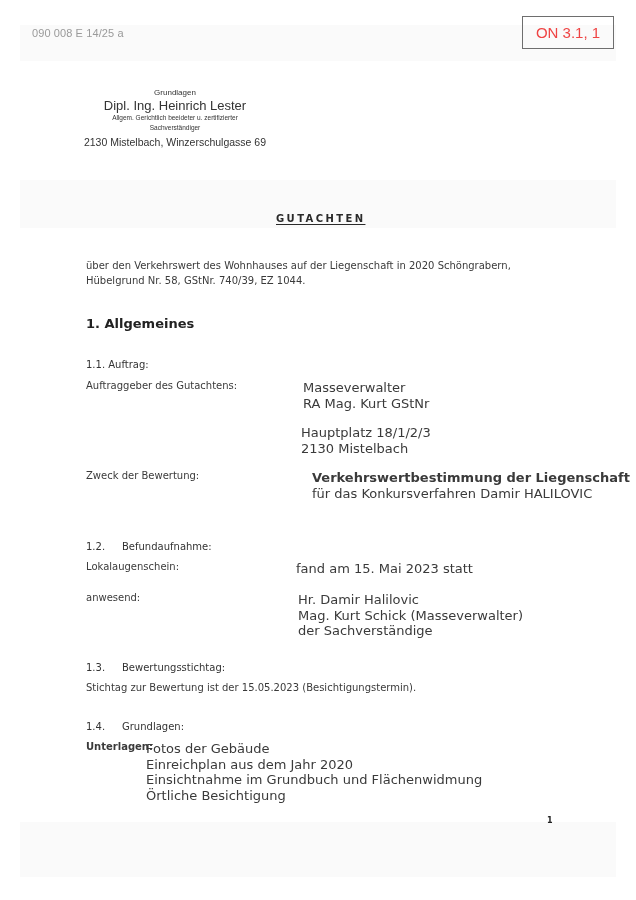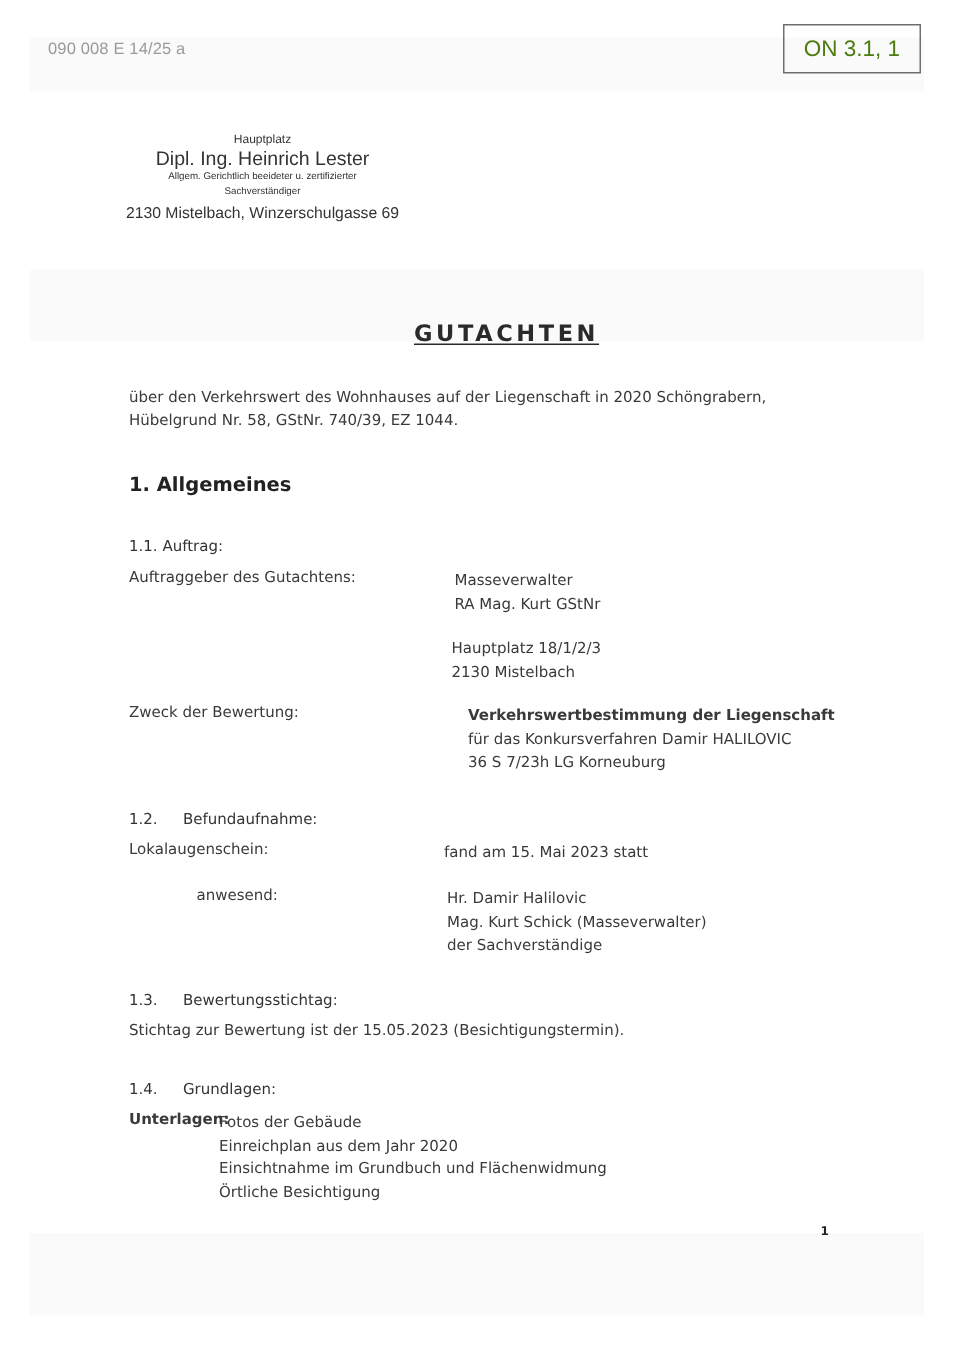--- a/index.html
+++ b/index.html
@@ -13,63 +13,63 @@
     .band-bot { top: 822px; height: 55px; }
 
     .file-ref {
       position: absolute; left: 32px; top: 27px; font-size: 11px; color: #9a9a9a;
       letter-spacing: 0.1px;
     }
     .on-box {
       position: absolute; left: 522px; top: 16px; width: 92px; height: 33px;
       border: 1px solid #6e6e6e; box-sizing: border-box;
       display: flex; align-items: center; justify-content: center;
-      font-size: 15px; color: #4d7c0f;
+      font-size: 15px; color: #ef4444;
     }
 
     .letterhead {
       position: absolute; left: 80px; top: 88px; width: 190px; text-align: center;
       color: #333;
     }
     .lh-role { font-size: 8px; line-height: 10px; }
     .lh-name { font-size: 13px; line-height: 15px; }
     .lh-desc { font-size: 6.5px; line-height: 10px; }
     .lh-addr { font-size: 10.5px; line-height: 14px; margin-top: 2px; }
 
     .doc {
       font-family: "DejaVu Sans", sans-serif; color: #2a2a2a;
       font-size: 10px;
     }
     .abs { position: absolute; white-space: nowrap; }
 
     .title {
-      left: 276px; top: 213px; font-size: 15px; font-weight: bold; letter-spacing: 2.4px;
+      left: 276px; top: 213px; font-size: 10px; font-weight: bold; letter-spacing: 2.4px;
       text-decoration: underline; text-underline-offset: 2px; text-align: center;
     }
     .intro { left: 86px; top: 258px; font-size: 10px; line-height: 15px; color: #3a3a3a; }
     .h1 { left: 86px; top: 316px; font-size: 13px; font-weight: bold; color: #222; }
     .h2 { font-size: 10px; color: #333; margin-top: 10px; }
     .h2 .num { display: inline-block; width: 36px; }
     .label { left: 86px; font-size: 10px; color: #3a3a3a; }
-    .value { font-size: 10px; line-height: 15.5px; color: #3a3a3a; }
+    .value { font-size: 13px; line-height: 15.5px; color: #3a3a3a; }
     .bold { font-weight: bold; }
     .page-num { left: 547px; top: 816px; font-size: 8px; font-weight: bold; color: #222; }
   </style>
 </head>
 <body>
 
 <div class="band band-top"></div>
 <div class="band band-mid"></div>
 <div class="band band-bot"></div>
 
 <div class="file-ref">090 008 E 14/25 a</div>
 <div class="on-box">ON 3.1, 1</div>
 
 <div class="letterhead">
-  <div class="lh-role">Hauptplatz</div>
+  <div class="lh-role">Grundlagen</div>
   <div class="lh-name">Dipl. Ing. Heinrich Lester</div>
   <div class="lh-desc">Allgem. Gerichtlich beeideter u. zertifizierter</div>
   <div class="lh-desc">Sachverständiger</div>
   <div class="lh-addr">2130 Mistelbach, Winzerschulgasse 69</div>
 </div>
 
 <div class="doc">
   <div class="abs title">GUTACHTEN</div>
 
   <div class="abs intro">
@@ -87,30 +87,29 @@
   </div>
   <div class="abs value" style="left:301px; top:425px;">
     <div>Hauptplatz 18/1/2/3</div>
     <div>2130 Mistelbach</div>
   </div>
 
   <div class="abs label" style="top:470px;">Zweck der Bewertung:</div>
   <div class="abs value" style="left:312px; top:470px;">
     <div class="bold">Verkehrswertbestimmung der Liegenschaft</div>
     <div>für das Konkursverfahren Damir HALILOVIC</div>
-    <div>36 S 7/23h LG Korneuburg</div>
   </div>
 
   <div class="abs h2" style="left:86px; top:531px;">
     <span class="num">1.2.</span><span>Befundaufnahme:</span>
   </div>
   <div class="abs label" style="top:561px;text-align:right;">Lokalaugenschein:</div>
   <div class="abs value" style="left:296px; top:561px;">fand am 15. Mai 2023 statt</div>
 
-  <div class="abs label" style="top:592px;margin-left:45px;">anwesend:</div>
+  <div class="abs label" style="top:592px;">anwesend:</div>
   <div class="abs value" style="left:298px; top:592px;">
     <div>Hr. Damir Halilovic</div>
     <div>Mag. Kurt Schick (Masseverwalter)</div>
     <div>der Sachverständige</div>
   </div>
 
   <div class="abs h2" style="left:86px; top:652px;">
     <span class="num">1.3.</span><span>Bewertungsstichtag:</span>
   </div>
   <div class="abs label" style="top:682px;">Stichtag zur Bewertung ist der 15.05.2023 (Besichtigungstermin).</div>

